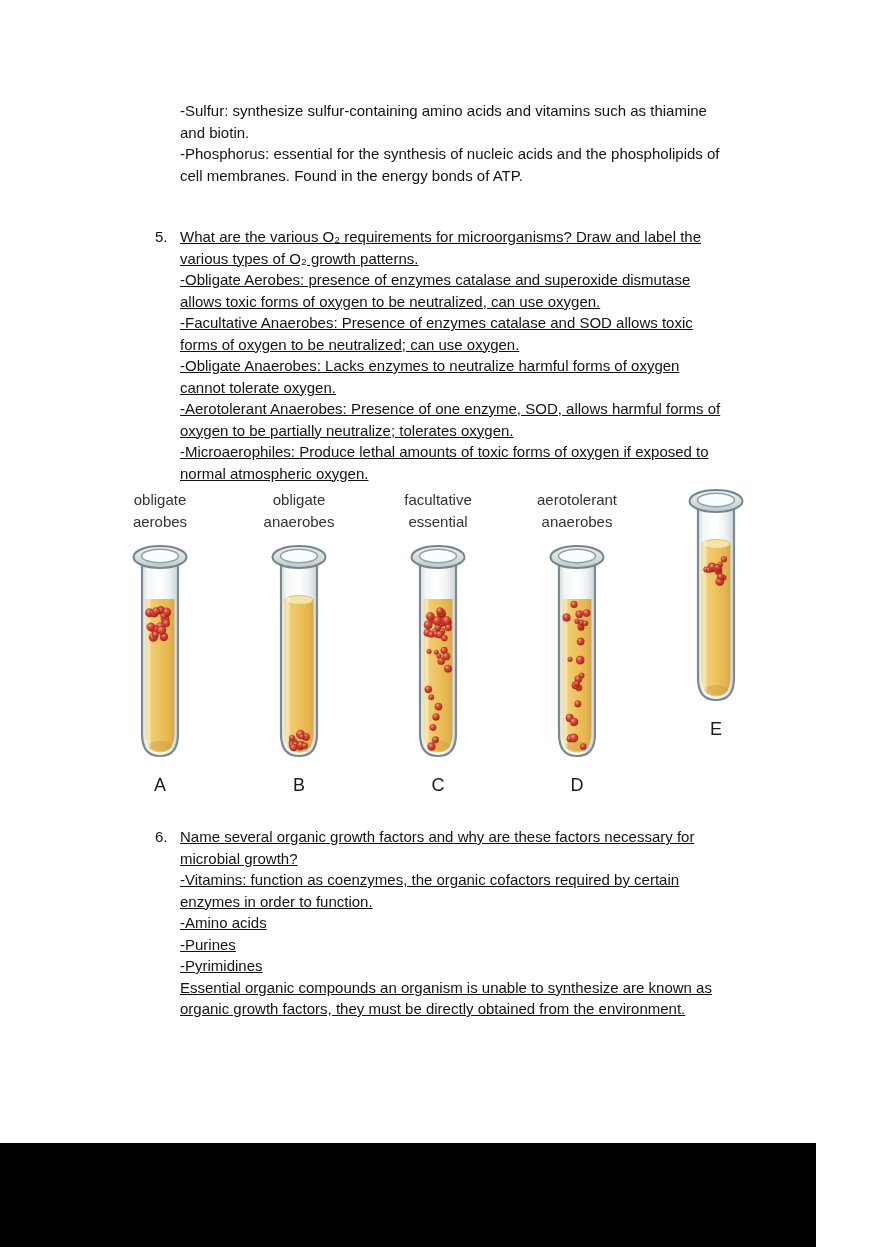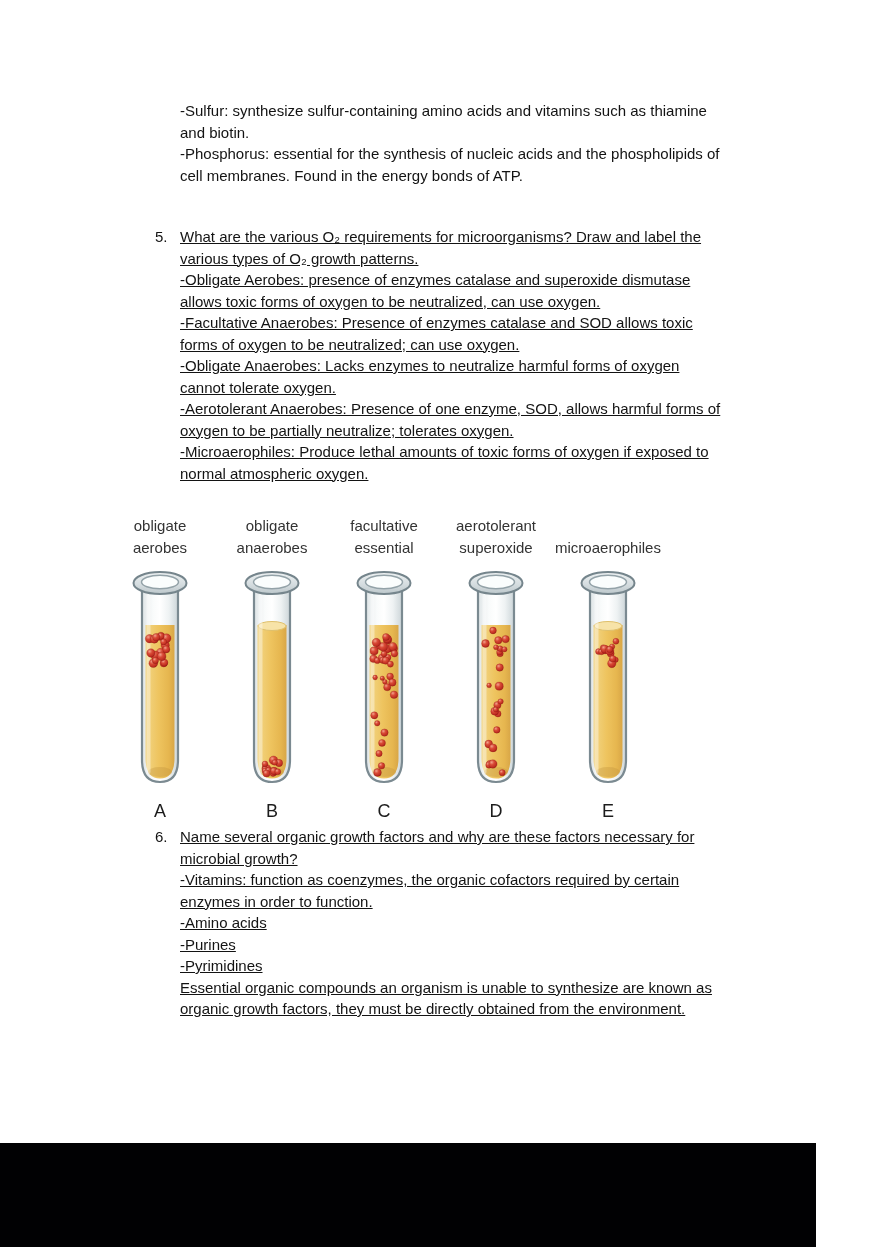--- a/index.html
+++ b/index.html
@@ -10,21 +10,21 @@
   .text-block, .qtext {
     font-size:15px; line-height:21.5px; white-space:pre-line; color:#131313;
   }
   .intro { position:absolute; left:180px; top:100px; width:595px; }
   .q { position:absolute; left:155px; width:625px; display:flex; }
   .q .qnum { width:25px; flex:0 0 25px; font-size:15px; line-height:21.5px; color:#131313; }
   .q .qtext { flex:1;text-decoration:underline; }
   .q5 { top:226px; }
   .q6 { top:826px; }
 
-  .figure { position:absolute; left:104px; top:514px; display:flex; }
+  .figure { position:absolute; left:104px; top:488px; display:flex;gap:27px; }
   .tube-col { width:112px; display:flex; flex-direction:column; align-items:center; }
   .tube-label {
     height:44px; display:flex; align-items:flex-end; justify-content:center;
     text-align:center; font-size:15px; line-height:21.5px; color:#333333;
     white-space:pre-line; margin-bottom:12px;
   }
   .tube-svg { width:64px; height:222px; display:block; }
   .tube-letter { margin-top:9px; font-size:18px; color:#1c1c1c; }
 
   .footer-bar { position:absolute; left:0; top:1143px; width:880px; height:104px; }
@@ -157,21 +157,21 @@
           <circle cx="25.5" cy="202.5" r="3.9" fill="url(#bactGrad)" stroke="#7e100c" stroke-width="0.5" stroke-opacity="0.5"></circle>
           <circle cx="23.1" cy="107.5" r="2.4" fill="url(#bactGrad)" stroke="#7e100c" stroke-width="0.5" stroke-opacity="0.5"></circle>
           <circle cx="29.5" cy="195.8" r="3.3" fill="url(#bactGrad)" stroke="#7e100c" stroke-width="0.5" stroke-opacity="0.5"></circle>
           <ellipse cx="32" cy="13" rx="26.5" ry="11" fill="url(#rimGrad)" stroke="#75858c" stroke-width="2"></ellipse>
           <ellipse cx="32" cy="12" rx="18.5" ry="6.8" fill="#fafdfd" stroke="#93a2a8" stroke-width="1.5"></ellipse>
         </svg>
         <div class="tube-letter">C</div>
       </div>
       <div class="tube-col">
         <div class="tube-label">aerotolerant
-superoxide</div>
+anaerobes</div>
         <svg class="tube-svg" viewBox="0 0 64 222">
           <path d="M14 14 L14 190 Q14 212 32 212 Q50 212 50 190 L50 14 Z" fill="url(#glassGrad)" stroke="#7b8a91" stroke-width="2.2"></path>
           <path d="M17.5 55 L17.5 188 Q17.5 208.5 32 208.5 Q46.5 208.5 46.5 188 L46.5 55 Z" fill="url(#mediumGrad)"></path>
           <ellipse cx="32" cy="202" rx="12" ry="5" fill="#c0923c" opacity="0.35"></ellipse>
           <rect x="18.5" y="24" width="4" height="180" rx="2" fill="#ffffff" opacity="0.4"></rect>
           <circle cx="21.5" cy="73.5" r="3.9" fill="url(#bactGrad)" stroke="#7e100c" stroke-width="0.5" stroke-opacity="0.5"></circle>
           <circle cx="33.9" cy="143.8" r="3.2" fill="url(#bactGrad)" stroke="#7e100c" stroke-width="0.5" stroke-opacity="0.5"></circle>
           <circle cx="36.1" cy="83.6" r="3.2" fill="url(#bactGrad)" stroke="#7e100c" stroke-width="0.5" stroke-opacity="0.5"></circle>
           <circle cx="35.5" cy="82.1" r="2.9" fill="url(#bactGrad)" stroke="#7e100c" stroke-width="0.5" stroke-opacity="0.5"></circle>
           <circle cx="33.4" cy="135.1" r="3.7" fill="url(#bactGrad)" stroke="#7e100c" stroke-width="0.5" stroke-opacity="0.5"></circle>
@@ -193,21 +193,20 @@
           <circle cx="32.0" cy="77.3" r="2.5" fill="url(#bactGrad)" stroke="#7e100c" stroke-width="0.5" stroke-opacity="0.5"></circle>
           <circle cx="28.9" cy="194.0" r="4.2" fill="url(#bactGrad)" stroke="#7e100c" stroke-width="0.5" stroke-opacity="0.5"></circle>
           <circle cx="35.7" cy="97.5" r="3.7" fill="url(#bactGrad)" stroke="#7e100c" stroke-width="0.5" stroke-opacity="0.5"></circle>
           <circle cx="31.7" cy="139.5" r="2.5" fill="url(#bactGrad)" stroke="#7e100c" stroke-width="0.5" stroke-opacity="0.5"></circle>
           <ellipse cx="32" cy="13" rx="26.5" ry="11" fill="url(#rimGrad)" stroke="#75858c" stroke-width="2"></ellipse>
           <ellipse cx="32" cy="12" rx="18.5" ry="6.8" fill="#fafdfd" stroke="#93a2a8" stroke-width="1.5"></ellipse>
         </svg>
         <div class="tube-letter">D</div>
       </div>
       <div class="tube-col">
-        <div class="tube-label">microaerophiles</div>
         <svg class="tube-svg" viewBox="0 0 64 222">
           <path d="M14 14 L14 190 Q14 212 32 212 Q50 212 50 190 L50 14 Z" fill="url(#glassGrad)" stroke="#7b8a91" stroke-width="2.2"></path>
           <path d="M17.5 55 L17.5 188 Q17.5 208.5 32 208.5 Q46.5 208.5 46.5 188 L46.5 55 Z" fill="url(#mediumGrad)"></path>
           <ellipse cx="32" cy="202" rx="12" ry="5" fill="#c0923c" opacity="0.35"></ellipse>
           <ellipse cx="32" cy="56" rx="14" ry="4.5" fill="#f7e3a8" stroke="#dfc06c" stroke-width="1"></ellipse>
           <rect x="18.5" y="24" width="4" height="180" rx="2" fill="#ffffff" opacity="0.4"></rect>
           <circle cx="22.5" cy="81.6" r="3.0" fill="url(#bactGrad)" stroke="#7e100c" stroke-width="0.5" stroke-opacity="0.5"></circle>
           <circle cx="25.5" cy="81.8" r="3.0" fill="url(#bactGrad)" stroke="#7e100c" stroke-width="0.5" stroke-opacity="0.5"></circle>
           <circle cx="36.8" cy="89.9" r="3.4" fill="url(#bactGrad)" stroke="#7e100c" stroke-width="0.5" stroke-opacity="0.5"></circle>
           <circle cx="34.7" cy="83.6" r="3.5" fill="url(#bactGrad)" stroke="#7e100c" stroke-width="0.5" stroke-opacity="0.5"></circle>

